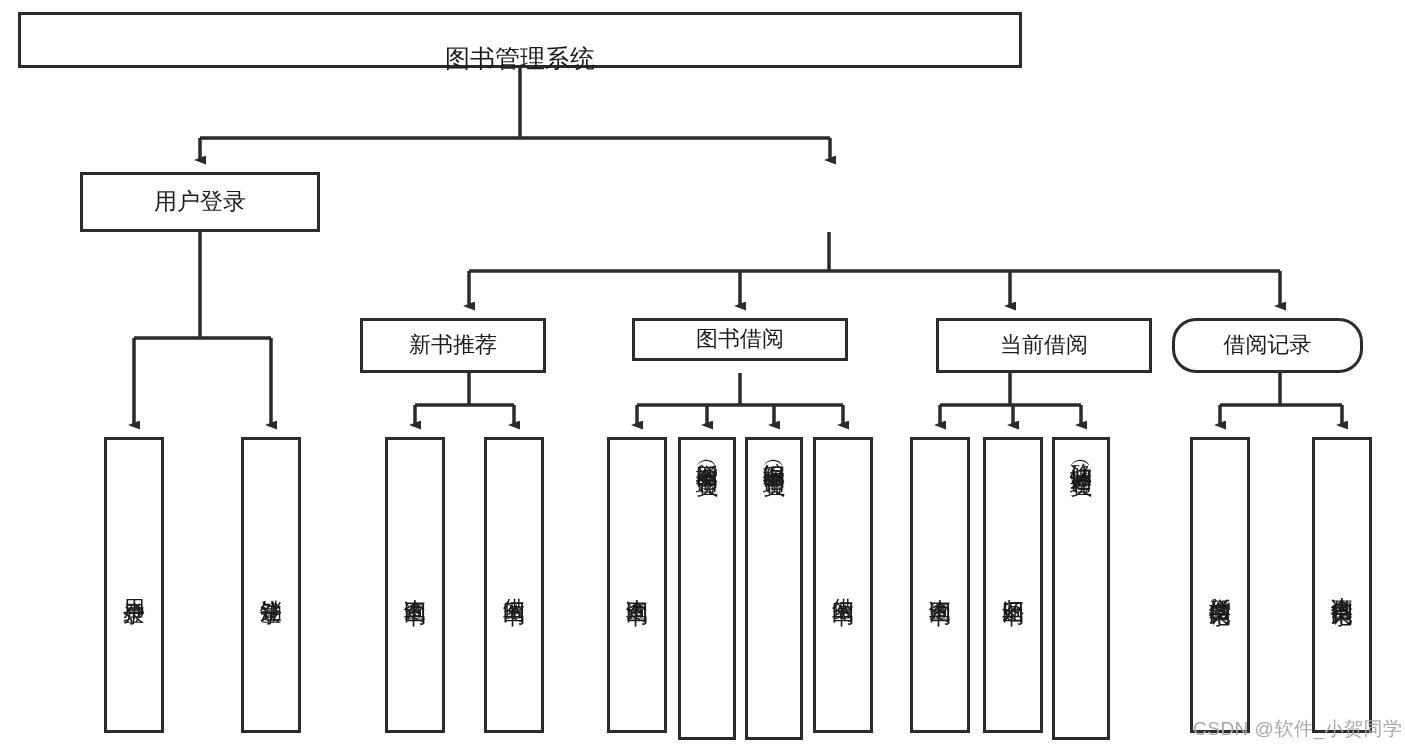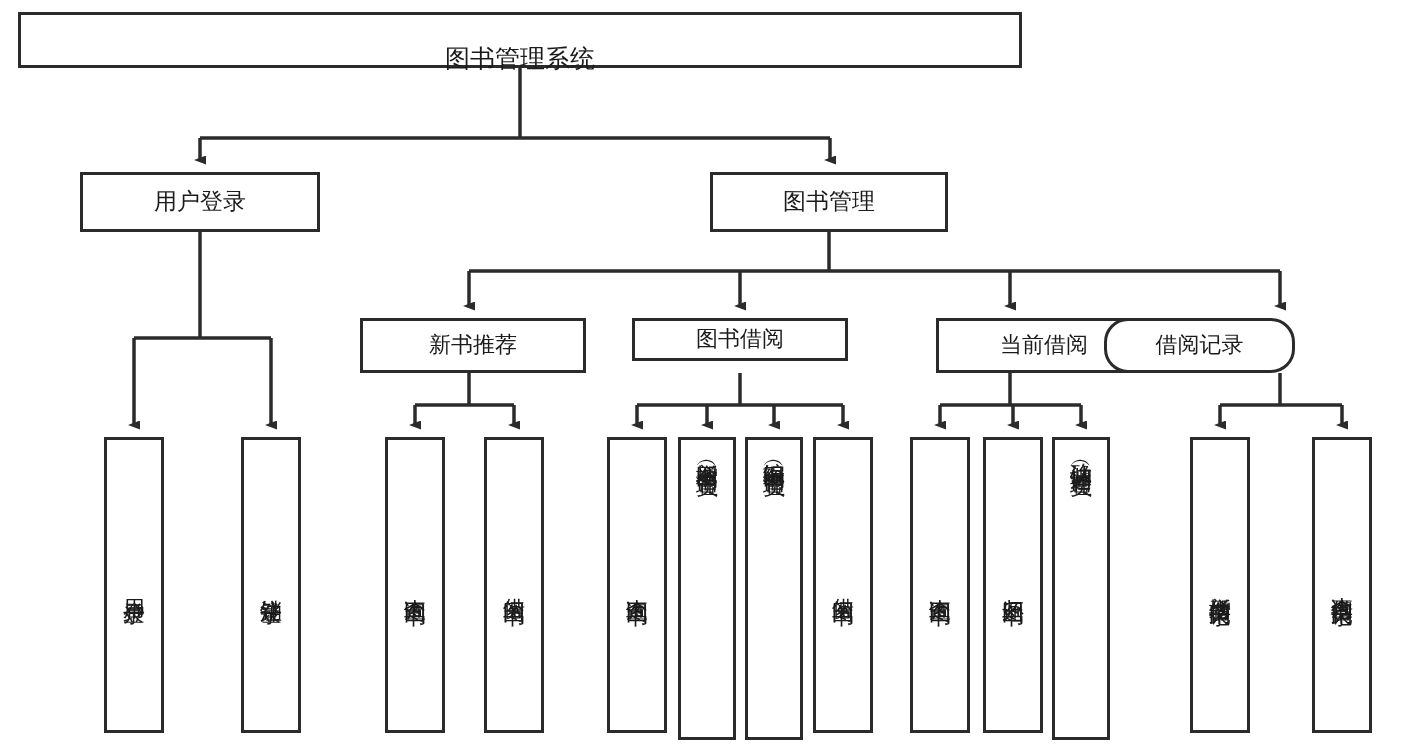--- a/index.html
+++ b/index.html
@@ -121,34 +121,31 @@
     </g>
   </svg>
 
   <div class="node-box node-root" style="left:18px; top:12px; width:1004px; height:56px;">
     <span class="node-label">图书管理系统</span>
   </div>
 
   <div class="node-box node-l1" style="left:80px; top:172px; width:240px; height:60px;">
     <span class="node-label">用户登录</span>
   </div>
-  <div class="node-box node-l1" style="left:710px; top:172px; width:238px; height:60px;">
-    <span class="node-label">图书管理</span>
-  </div>
 
-  <div class="node-box node-l2" style="left:360px; top:318px; width:226px; height:55px;">
+  <div class="node-box node-l2" style="left:360px; top:318px; width:186px; height:55px;">
     <span class="node-label">新书推荐</span>
   </div>
   <div class="node-box node-l2" style="left:632px; top:318px; width:216px; height:43px;">
     <span class="node-label">图书借阅</span>
   </div>
   <div class="node-box node-l2" style="left:902px; top:318px; width:216px; height:55px;margin-left:34px;">
     <span class="node-label">当前借阅</span>
   </div>
-  <div class="node-box node-l2" style="left:1104px; top:318px; width:191px; height:55px;border-radius:24px;">
+  <div class="node-box node-l2" style="left:1172px; top:318px; width:191px; height:55px;border-radius:24px;">
     <span class="node-label">借阅记录</span>
   </div>
 
   <div class="node-box node-leaf" style="left:104px; top:437px; width:60px; height:296px;">
     <span class="node-label">用户登录</span>
   </div>
   <div class="node-box node-leaf" style="left:241px; top:437px; width:60px; height:296px;">
     <span class="node-label">注销登录</span>
   </div>
 
@@ -182,14 +179,15 @@
     <span class="node-label">确认归还（管理员）</span>
   </div>
 
   <div class="node-box node-leaf" style="left:1190px; top:437px; width:60px; height:296px;">
     <span class="node-label">新增借阅记录</span>
   </div>
   <div class="node-box node-leaf" style="left:1312px; top:437px; width:60px; height:296px;">
     <span class="node-label">查询借阅记录</span>
   </div>
 
+  <div class="watermark" style="left:1193px; top:716px;">CSDN @软件_小贺同学</div>
 
 </div>
 
 </body></html>

